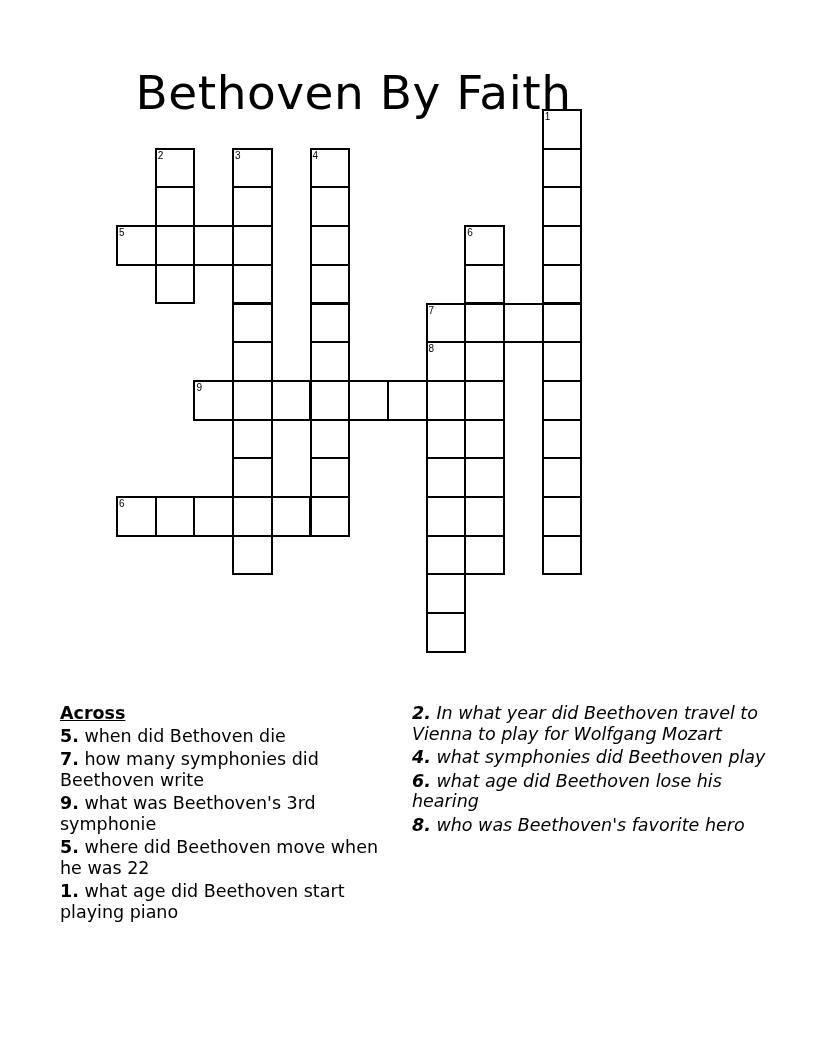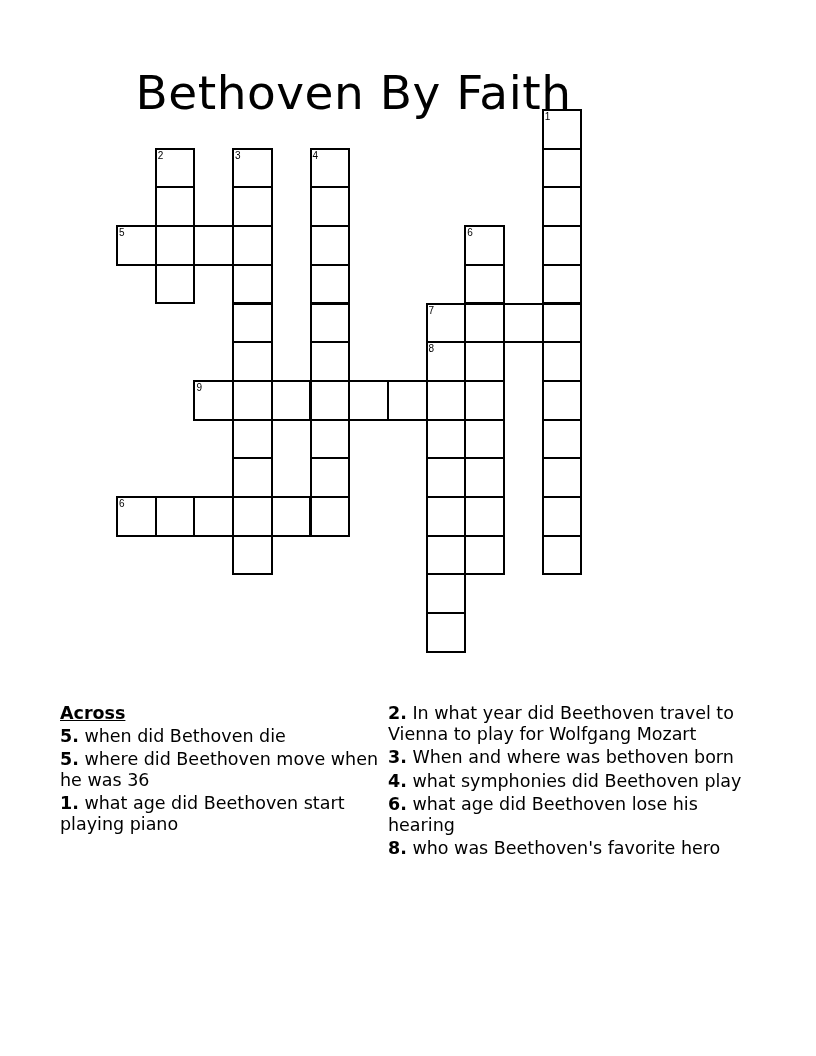--- a/index.html
+++ b/index.html
@@ -7,21 +7,21 @@
            font-family: "DejaVu Sans", sans-serif; color: #000; }
     .title { position: absolute; left: 0; top: 32px; width: 707px; text-align: center;
              font-size: 47px; line-height: 60px; font-weight: normal; letter-spacing: 0.5px; }
     .grid { position: absolute; left: 0; top: 0; width: 816px; height: 680px; }
     .cell { position: absolute; box-sizing: border-box; width: 40.7px; height: 40.7px;
             border: 2px solid #000; background: #fff; }
     .cell .num { position: absolute; left: 1px; top: 0px; font-size: 10px; line-height: 11px;
                  font-family: "Liberation Sans", sans-serif; }
     .clues { position: absolute; top: 703px; font-size: 17.5px; line-height: 20.5px; }
     .clues.left { left: 60px; width: 340px; }
-    .clues.right { left: 388px; width: 370px; }
+    .clues.right { left: 412px; width: 370px; font-style: italic; }
     .head { font-weight: bold; text-decoration: underline; margin-bottom: 2px; }
     .clue { margin-bottom: 3px; }
     .clue .n { font-weight: bold; }
   </style>
 </head>
 <body>
 
 <h1 class="title">Bethoven By Faith</h1>
 
 <div class="grid" id="grid">
@@ -109,23 +109,24 @@
       <span class="num">6</span>
     </div>
     <div class="cell" style="left: 154.7px; top: 496px;"></div>
     <div class="cell" style="left: 193.4px; top: 496px;"></div>
     <div class="cell" style="left: 270.8px; top: 496px;"></div>
   </div>
 
 <div class="clues left">
   <div class="head">Across</div>
   <div class="clue"><span class="n">5.</span> <span>when did Bethoven die</span></div>
-  <div class="clue"><span class="n">5.</span> <span>where did Beethoven move when he was 36</span></div>
+  <div class="clue"><span class="n">7.</span> <span>how many symphonies did Beethoven write</span></div>
+  <div class="clue"><span class="n">9.</span> <span>what was Beethoven's 3rd symphonie</span></div>
+  <div class="clue"><span class="n">5.</span> <span>where did Beethoven move when he was 22</span></div>
   <div class="clue"><span class="n">1.</span> <span>what age did Beethoven start playing piano</span></div>
 </div>
 
 <div class="clues right">
   <div class="clue"><span class="n">2.</span> <span>In what year did Beethoven travel to Vienna to play for Wolfgang Mozart</span></div>
-  <div class="clue"><span class="n">3.</span> <span>When and where was bethoven born</span></div>
   <div class="clue"><span class="n">4.</span> <span>what symphonies did Beethoven play</span></div>
   <div class="clue"><span class="n">6.</span> <span>what age did Beethoven lose his hearing</span></div>
   <div class="clue"><span class="n">8.</span> <span>who was Beethoven's favorite hero</span></div>
 </div>
 
 </body></html>

